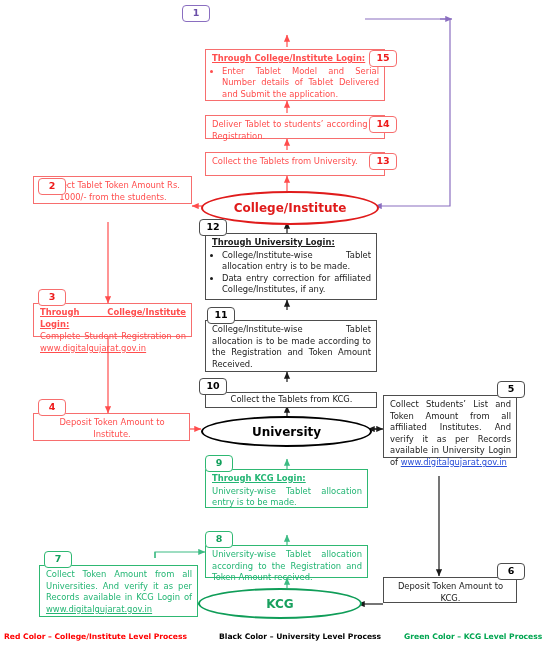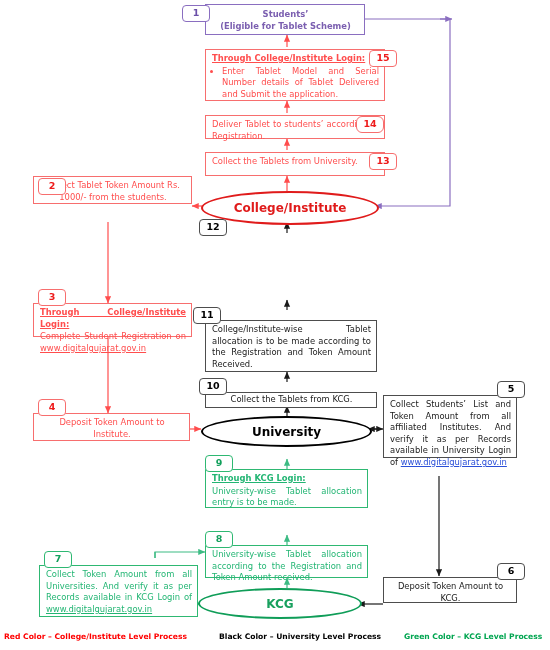--- a/index.html
+++ b/index.html
@@ -103,38 +103,32 @@
       <line x1="287" y1="545" x2="287" y2="535" marker-end="url(#ar-green)"></line>
       <line x1="287" y1="508" x2="287" y2="497" marker-end="url(#ar-green)"></line>
       <line x1="287" y1="469" x2="287" y2="459" marker-end="url(#ar-green)"></line>
       <line x1="210" y1="604" x2="198" y2="604" marker-end="url(#ar-green)"></line>
       <path d="M155,558 L155,552 L205,552" marker-end="url(#ar-green)"></path>
       <path d="M155,552 L155,558"></path>
     </g>
   </svg>
 
   <div class="tag purple" style="left:182px;top:5px;">1</div>
-  <div class="node box purple" style="left:205px;top:4px;width:160px;height:31px;">
-    <div class="box-txt center" style="font-weight:bold;padding-top:4px;">
-      <span>Students’</span><br>
-      <span>(Eligible for Tablet Scheme)</span>
-    </div>
-  </div>
 
   <div class="tag red" style="left:369px;top:50px;">15</div>
   <div class="node box red" style="left:205px;top:49px;width:180px;height:52px;">
     <div class="box-txt">
       <span class="hdr">Through College/Institute Login:</span>
       <ul class="bullets">
         <li>Enter Tablet Model and Serial Number details of Tablet Delivered and Submit the application.</li>
       </ul>
     </div>
   </div>
 
-  <div class="tag red" style="left:356px;top:116px;border-radius:6px;">14</div>
+  <div class="tag red" style="left:369px;top:116px;">14</div>
   <div class="node box red" style="left:205px;top:115px;width:180px;height:24px;">
     <div class="box-txt">Deliver Tablet to students’ according to Registration.</div>
   </div>
 
   <div class="tag red" style="left:369px;top:153px;">13</div>
   <div class="node box red" style="left:205px;top:152px;width:180px;height:24px;">
     <div class="box-txt">Collect the Tablets from University.</div>
   </div>
 
   <div class="ellipse red" style="left:201px;top:191px;width:174px;height:30px;">
@@ -153,22 +147,31 @@
       <span>Complete Student Registration on </span><a class="link" href="#">www.digitalgujarat.gov.in</a>
     </div>
   </div>
 
   <div class="tag red" style="left:38px;top:399px;">4</div>
   <div class="node box red" style="left:33px;top:413px;width:157px;height:28px;">
     <div class="box-txt center">Deposit Token Amount to Institute.</div>
   </div>
 
   <div class="tag black" style="left:199px;top:219px;">12</div>
-
-  <div class="tag black" style="left:193px;top:307px;">11</div>
+  <div class="node box black" style="left:205px;top:233px;width:172px;height:67px;">
+    <div class="box-txt">
+      <span class="hdr">Through University Login:</span>
+      <ul class="bullets">
+        <li>College/Institute-wise Tablet allocation entry is to be made.</li>
+        <li>Data entry correction for affiliated College/Institutes, if any.</li>
+      </ul>
+    </div>
+  </div>
+
+  <div class="tag black" style="left:207px;top:307px;">11</div>
   <div class="node box black" style="left:205px;top:320px;width:172px;height:52px;">
     <div class="box-txt">College/Institute-wise Tablet allocation is to be made according to the Registration and Token Amount Received.</div>
   </div>
 
   <div class="tag black" style="left:199px;top:378px;">10</div>
   <div class="node box black" style="left:205px;top:392px;width:172px;height:16px;">
     <div class="box-txt center" style="padding-top:1px;">Collect the Tablets from KCG.</div>
   </div>
 
   <div class="ellipse black" style="left:201px;top:416px;width:167px;height:27px;">

